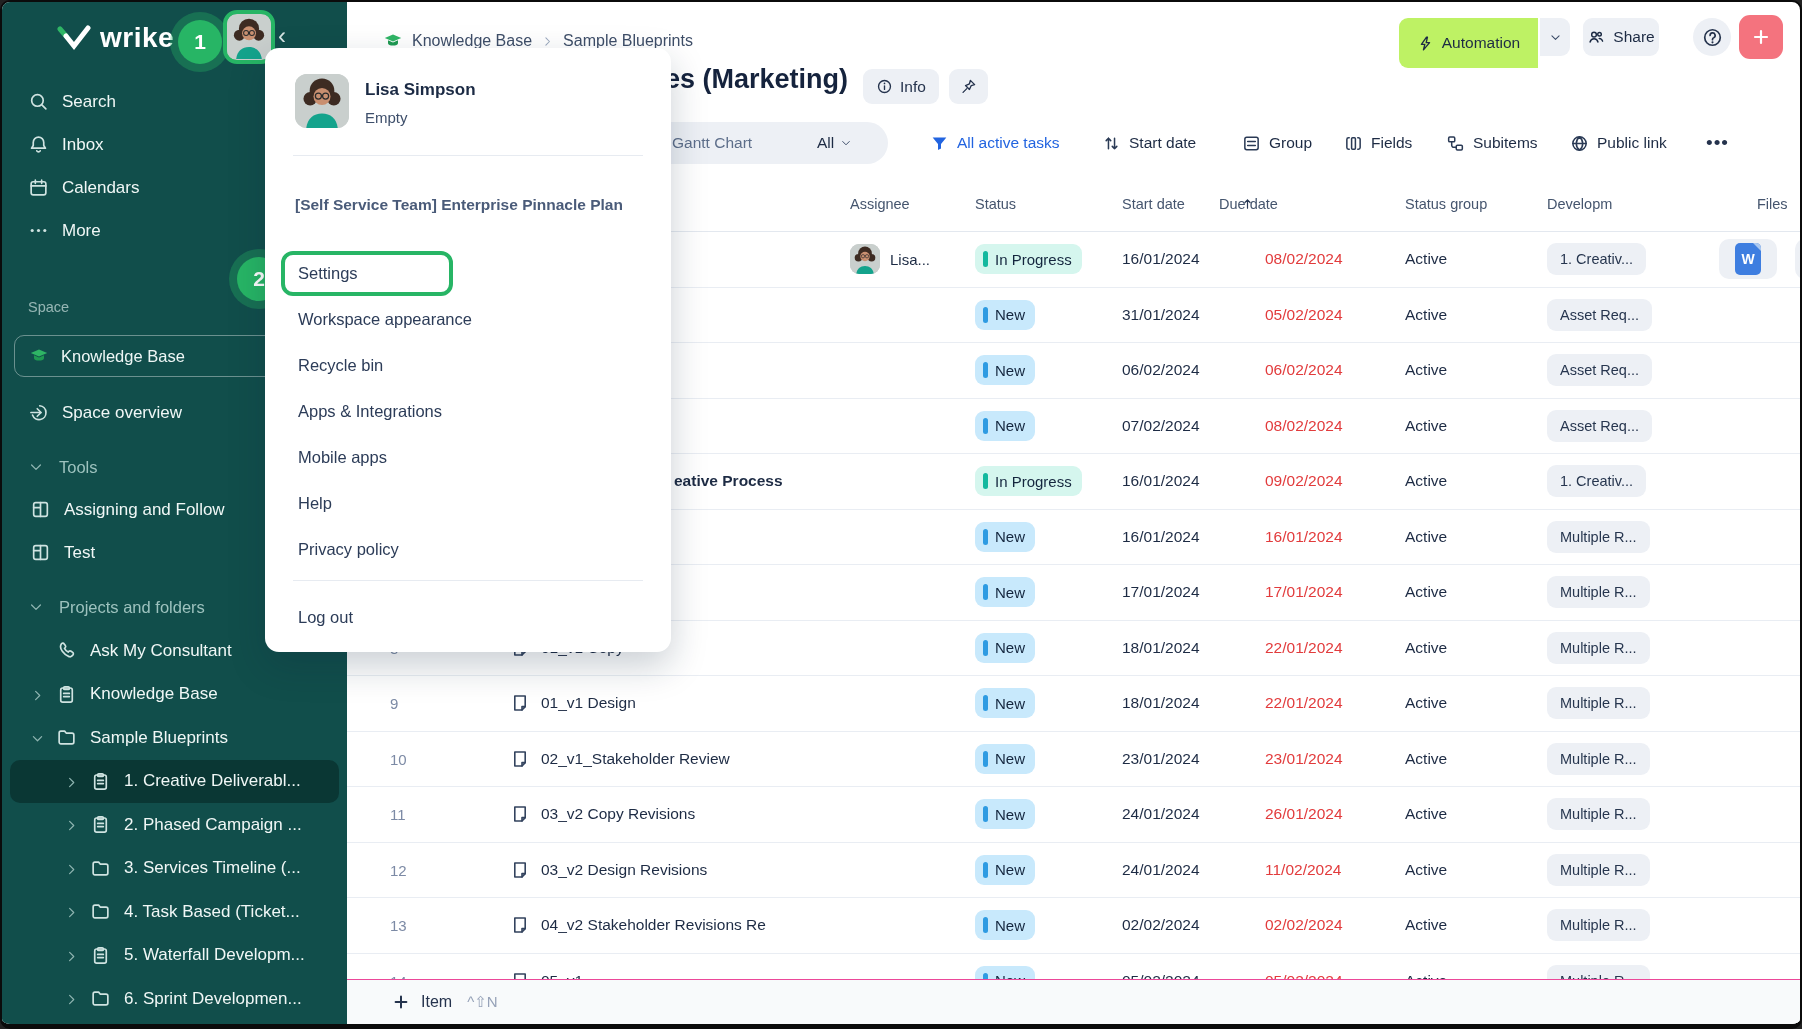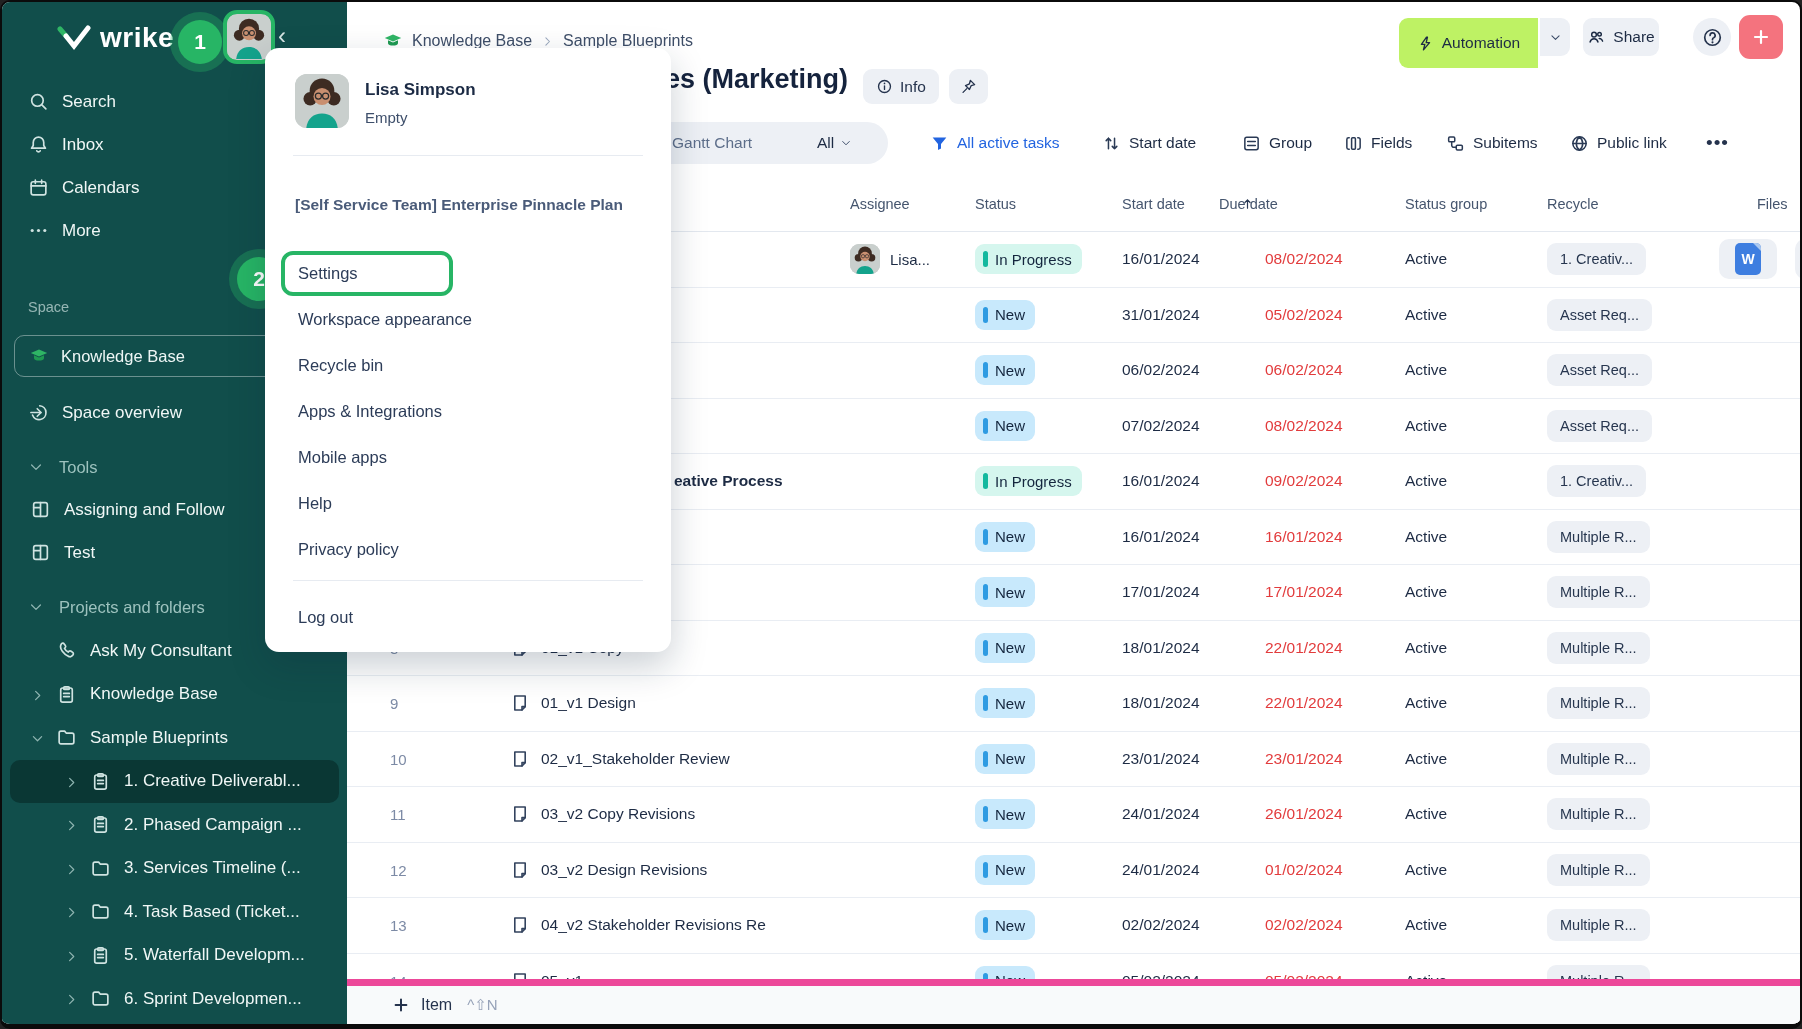--- a/index.html
+++ b/index.html
@@ -121,21 +121,21 @@
   .c-loc{left:1200px}
   .chip{display:inline-block;background:#edf0f5;border-radius:9px;padding:8px 13px;font-size:14.5px;color:#27364f}
   .fchip{position:absolute;top:50%;transform:translateY(-50%);width:58px;height:40px;background:#edf0f5;border-radius:10px;
     display:flex;align-items:center;justify-content:center}
   .fchip.one{left:1372px}.fchip.partial{left:1448px;width:60px}
   .wdoc{position:relative;width:26px;height:32px;background:#3e7ee0;border-radius:5px;color:#fff;font-size:14px;font-weight:700;
     display:flex;align-items:center;justify-content:center;overflow:hidden}
   .wdoc::after{content:"";position:absolute;top:0;right:0;border-left:8px solid transparent;border-top:8px solid #aac8f0}
 
   
-  .footer{position:absolute;left:345px;right:0;bottom:0;height:45px;background:#f8fafb;border-top:7px solid #ec4899;z-index:30;
+  .footer{position:absolute;left:345px;right:0;bottom:0;height:45px;background:#f8fafb;border-top:1px solid #ec4899;z-index:30;
     display:flex;align-items:center;padding-left:45px;gap:11px;cursor:pointer}
   .footer .ic{width:18px;height:18px;color:#25334d}
   .f-label{font-size:16px;color:#25334d}
   .f-short{font-size:15px;color:#96a2b8;margin-left:4px}
 </style>
 </head>
 <body>
 
 <div class="screen">
 
@@ -541,21 +541,21 @@
         <span style="left: 503px;">Assignee</span>
         <span style="left: 628px;">Status</span>
         <span style="left: 775px;">Start date</span>
         <span class="ic" style="width: 15px; height: 15px; left: 893px;">
           <svg viewBox="0 0 20 20" fill="none" stroke="currentColor" stroke-width="1.6" stroke-linecap="round" stroke-linejoin="round">
             <path d="M10 15.5v-11M10 4.5 6.6 8M10 4.5 13.4 8"></path>
           </svg>
         </span>
         <span style="left: 872px;">Due date</span>
         <span style="left: 1058px;">Status group</span>
-        <span style="left: 1200px;">Recycle</span>
+        <span style="left: 1200px;">Developm</span>
         <span style="left: 1410px;">Files</span>
       </div>
     <div id="t-body">
         <div class="t-row" style="top: 56px;">
           <span class="cell c-num">1</span>
           <span class="cell c-assignee">
             <span class="av"><svg viewBox="0 0 48 48">
                 <rect width="48" height="48" fill="#c9cfcd"></rect>
                 <circle cx="24" cy="15" r="11" fill="#3d2b22"></circle>
                 <circle cx="13.5" cy="22" r="6" fill="#3d2b22"></circle>
@@ -726,21 +726,21 @@
               <path d="M4.8 3h10.4v10.6l-3.2 3.4H4.8Z"></path>
               <path d="M15.2 13.6H12v3.4"></path>
             </svg>
           </span>
           <span class="cell c-name">03_v2 Design Revisions</span>
           <span class="cell c-status"><span class="badge b-new">
               <span class="bar"></span>
               <span>New</span>
             </span></span>
           <span class="cell c-start">24/01/2024</span>
-          <span class="cell c-due">01/02/2024</span>
+          <span class="cell c-due">11/02/2024</span>
           <span class="cell c-group">Active</span>
           <span class="cell c-loc"><span class="chip">Multiple R...</span></span>
         </div>
         <div class="t-row" style="top: 722px;">
           <span class="cell c-num">13</span>
           <span class="ic cell c-icon" style="width: 20px; height: 20px;">
             <svg viewBox="0 0 20 20" fill="none" stroke="currentColor" stroke-width="1.6" stroke-linecap="round" stroke-linejoin="round">
               <path d="M4.8 3h10.4v10.6l-3.2 3.4H4.8Z"></path>
               <path d="M15.2 13.6H12v3.4"></path>
             </svg>

